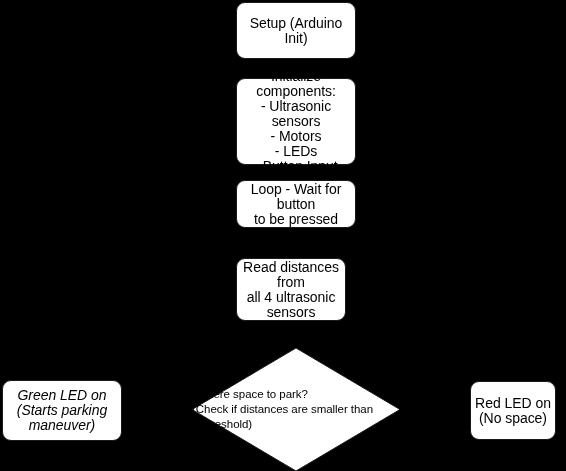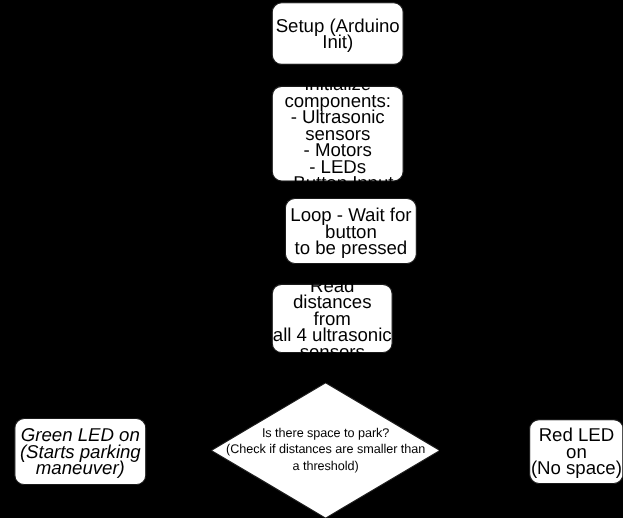--- a/index.html
+++ b/index.html
@@ -20,45 +20,44 @@
     position: absolute;
     background: #ffffff;
     color: #000000;
     border: 1px solid #1a1a1a;
     border-radius: 9px;
     box-sizing: border-box;
     display: flex;
     align-items: center;
     justify-content: center;
     text-align: center;
-    font-size: 17px;
+    font-size: 14px;
     line-height: 15px;
     letter-spacing: -0.05px;
     white-space: pre-line;
     padding: 2px 0;
-    margin-left: 11px;
   }
   .diamond-wrap {
     position: absolute;
     display: flex;
     align-items: center;
     justify-content: center;
   }
   .diamond-shape {
     position: absolute;
     left: 0;
     top: 0;
     width: 100%;
     height: 100%;
   }
   .diamond-label {
     position: relative;
     z-index: 2;
     color: #000000;
-    text-align: center;
+    text-align: left;
     font-size: 11.5px;
     line-height: 15px;
     letter-spacing: -0.05px;
     white-space: pre-line;
     width: 230px;
   }
   .arrow-head {
     position: absolute;
     width: 0;
     height: 0;
@@ -85,21 +84,21 @@
   </div>
 
   <div class="node" style="left:236px; top:78px; width:120px; height:87px;">
     <span>Initialize components:
 - Ultrasonic sensors
 - Motors
 - LEDs
 - Button Input</span>
   </div>
 
-  <div class="node" style="left:248px; top:180px; width:120px; height:60px;">
+  <div class="node" style="left:236px; top:180px; width:120px; height:48px;">
     <span>Loop - Wait for button
 to be pressed</span>
   </div>
 
   <div class="node" style="left:236px; top:258px; width:110px; height:63px;">
     <span>Read distances from
 all 4 ultrasonic
 sensors</span>
   </div>
 

